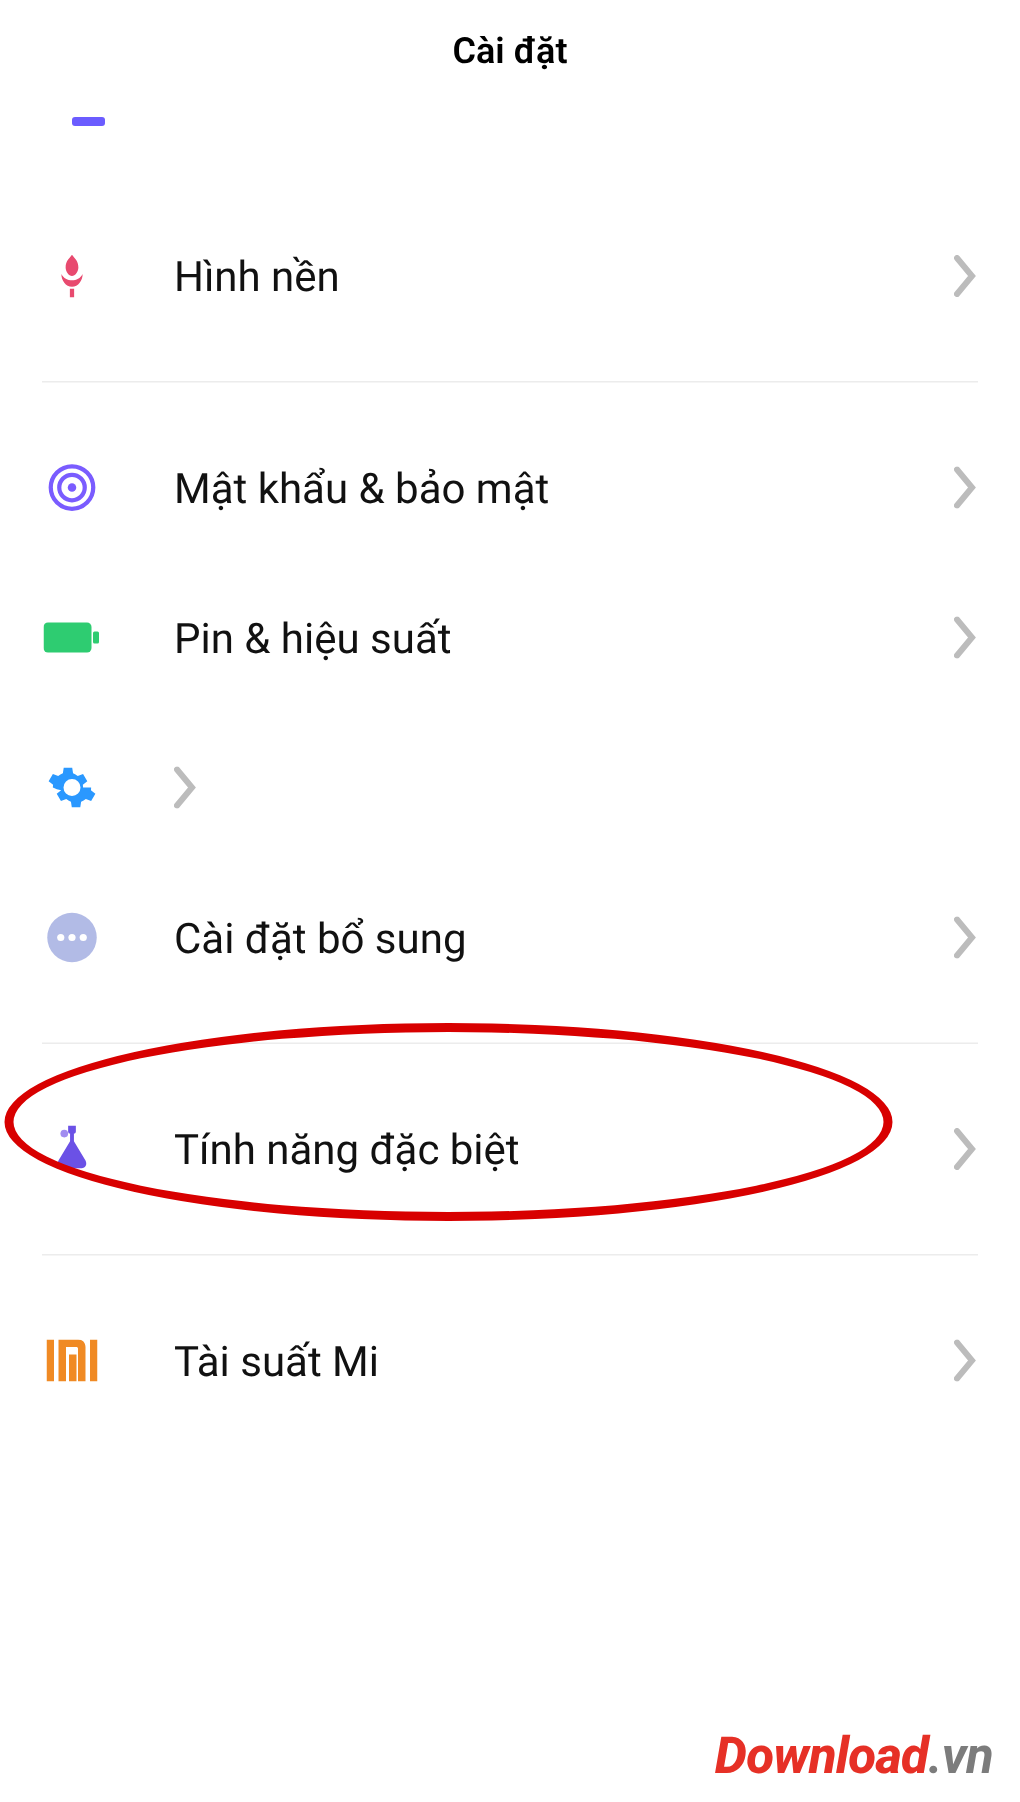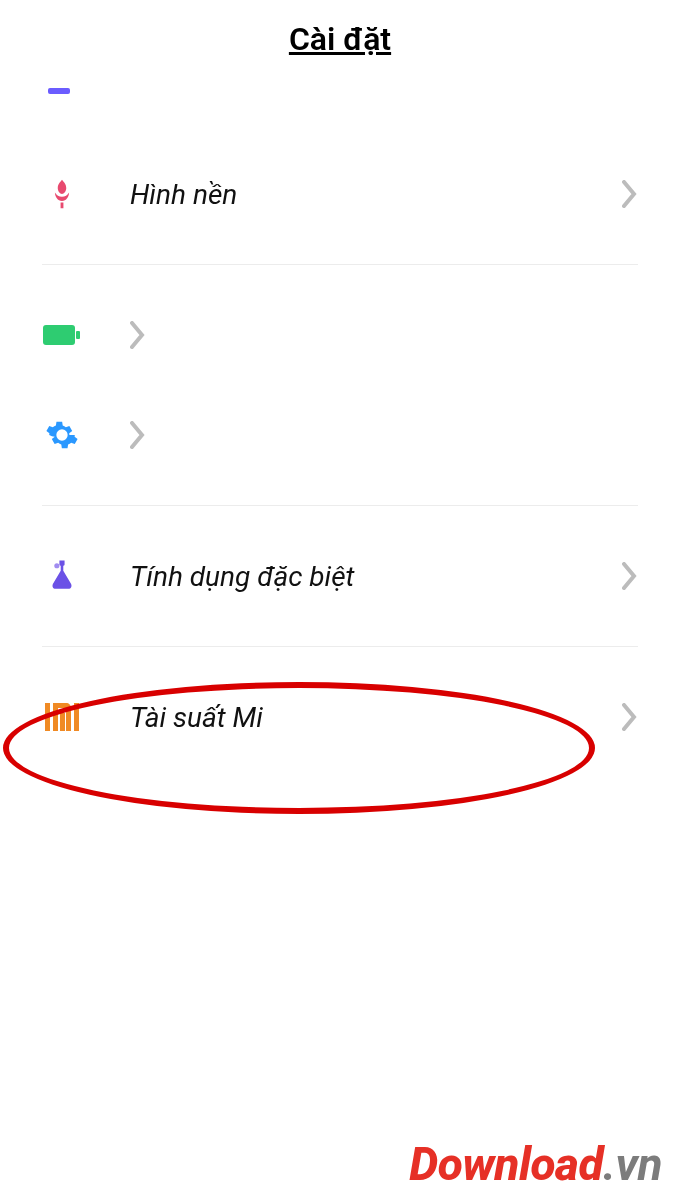--- a/index.html
+++ b/index.html
@@ -9,36 +9,34 @@
     background: #ffffff;
     font-family: -apple-system, "Segoe UI", Roboto, Arial, sans-serif;
     position: relative;
     overflow: hidden;
   }
   .header {
     text-align: center;
     padding: 20px 0 30px 0;
   }
   .header-title {
-    font-size: 32px;
+    font-size: 24px;
     font-weight: 600;
     color: #000;
-    text-decoration: underline;
   }
   .slider-mark {
     width: 22px;
     height: 6px;
     background: #6b5cff;
     border-radius: 2px;
     margin-left: 48px;
     margin-bottom: 50px;
   }
   .settings-container {
-    padding: 0 42px;
-    font-style: italic;
+    padding: 0 28px;
   }
   .item-row {
     display: flex;
     align-items: center;
     padding: 30px 0;
     cursor: pointer;
     position: relative;
   }
   .icon-slot {
     width: 40px;
@@ -70,21 +68,21 @@
     height: 132px;
     border: 6px solid #d80000;
     border-radius: 50%;
     pointer-events: none;
     z-index: 5;
   }
   .watermark {
     position: absolute;
     right: 18px;
     bottom: 10px;
-    font-size: 46px;
+    font-size: 34px;
     font-weight: 800;
     font-style: italic;
     letter-spacing: -0.5px;
   }
   .wm-red { color: #e63026; }
   .wm-gray { color: #7c7c7c; font-style: italic; font-weight: 700; }
 </style>
 </head>
 <body>
 
@@ -104,55 +102,83 @@
     </div>
     <div class="item-label">Hình nền</div>
     <svg class="chevron" width="16" height="28" viewBox="0 0 8 14">
         <path fill="none" stroke="#bcbcbc" stroke-width="2" stroke-linecap="round" d="M1 1l5 6-5 6"></path>
       </svg>
   </div>
 
 
   <div class="section-divider"></div>
 
+  <div class="item-row">
+    <div class="icon-slot">
+      <svg width="34" height="34" viewBox="0 0 24 24">
+          <circle cx="12" cy="12" r="10" fill="none" stroke="#7a5cff" stroke-width="2"></circle>
+          <circle cx="12" cy="12" r="6" fill="none" stroke="#7a5cff" stroke-width="2"></circle>
+          <circle cx="12" cy="12" r="2" fill="#7a5cff"></circle>
+        </svg>
+    </div>
+    <div class="item-label">Mật khẩu &amp; bảo mật</div>
+    <svg class="chevron" width="16" height="28" viewBox="0 0 8 14">
+        <path fill="none" stroke="#bcbcbc" stroke-width="2" stroke-linecap="round" d="M1 1l5 6-5 6"></path>
+      </svg>
+  </div>
 
   <div class="item-row">
     <div class="icon-slot">
       <svg width="38" height="24" viewBox="0 0 38 24">
           <rect x="0" y="2" width="32" height="20" rx="3" fill="#2ecc71"></rect>
           <rect x="33" y="8" width="4" height="8" rx="1" fill="#2ecc71"></rect>
         </svg>
     </div>
+    <div class="item-label">Pin &amp; hiệu suất</div>
     <svg class="chevron" width="16" height="28" viewBox="0 0 8 14">
         <path fill="none" stroke="#bcbcbc" stroke-width="2" stroke-linecap="round" d="M1 1l5 6-5 6"></path>
       </svg>
   </div>
 
   <div class="item-row">
     <div class="icon-slot">
       <svg width="34" height="34" viewBox="0 0 24 24">
           <path fill="#2a98ff" d="M12 8a4 4 0 100 8 4 4 0 000-8zm9 4a8.9 8.9 0 01-.1 1.3l2.1 1.6-2 3.5-2.5-1a7 7 0 01-2.2 1.3l-.4 2.6h-4l-.4-2.6a7 7 0 01-2.2-1.3l-2.5 1-2-3.5 2.1-1.6A8.9 8.9 0 013 12c0-.4 0-.9.1-1.3L1 9.1l2-3.5 2.5 1A7 7 0 017.7 5.3L8.1 2.7h4l.4 2.6a7 7 0 012.2 1.3l2.5-1 2 3.5-2.1 1.6c.1.4.1.9.1 1.3z"></path>
         </svg>
     </div>
     <svg class="chevron" width="16" height="28" viewBox="0 0 8 14">
         <path fill="none" stroke="#bcbcbc" stroke-width="2" stroke-linecap="round" d="M1 1l5 6-5 6"></path>
       </svg>
   </div>
 
+  <div class="item-row">
+    <div class="icon-slot">
+      <svg width="36" height="36" viewBox="0 0 24 24">
+          <circle cx="12" cy="12" r="11" fill="#b2bbe6"></circle>
+          <circle cx="7" cy="12" r="1.6" fill="#fff"></circle>
+          <circle cx="12" cy="12" r="1.6" fill="#fff"></circle>
+          <circle cx="17" cy="12" r="1.6" fill="#fff"></circle>
+        </svg>
+    </div>
+    <div class="item-label">Cài đặt bổ sung</div>
+    <svg class="chevron" width="16" height="28" viewBox="0 0 8 14">
+        <path fill="none" stroke="#bcbcbc" stroke-width="2" stroke-linecap="round" d="M1 1l5 6-5 6"></path>
+      </svg>
+  </div>
 
   <div class="section-divider"></div>
 
   <div class="item-row">
     <div class="icon-slot">
       <svg width="32" height="36" viewBox="0 0 24 28">
           <path fill="#6b51e6" d="M10 2h4v3c0 1-1 1-1 1v4l6 10c1 2 0 4-2 4H7c-2 0-3-2-2-4l6-10V6s-1 0-1-1V2z"></path>
           <circle cx="8" cy="6" r="2" fill="#a18cf0"></circle>
         </svg>
     </div>
-    <div class="item-label">Tính dụng đặc biệt</div>
+    <div class="item-label">Tính năng đặc biệt</div>
     <svg class="chevron" width="16" height="28" viewBox="0 0 8 14">
         <path fill="none" stroke="#bcbcbc" stroke-width="2" stroke-linecap="round" d="M1 1l5 6-5 6"></path>
       </svg>
   </div>
 
   <div class="section-divider"></div>
 
   <div class="item-row">
     <div class="icon-slot">
       <svg width="34" height="28" viewBox="0 0 34 28">

